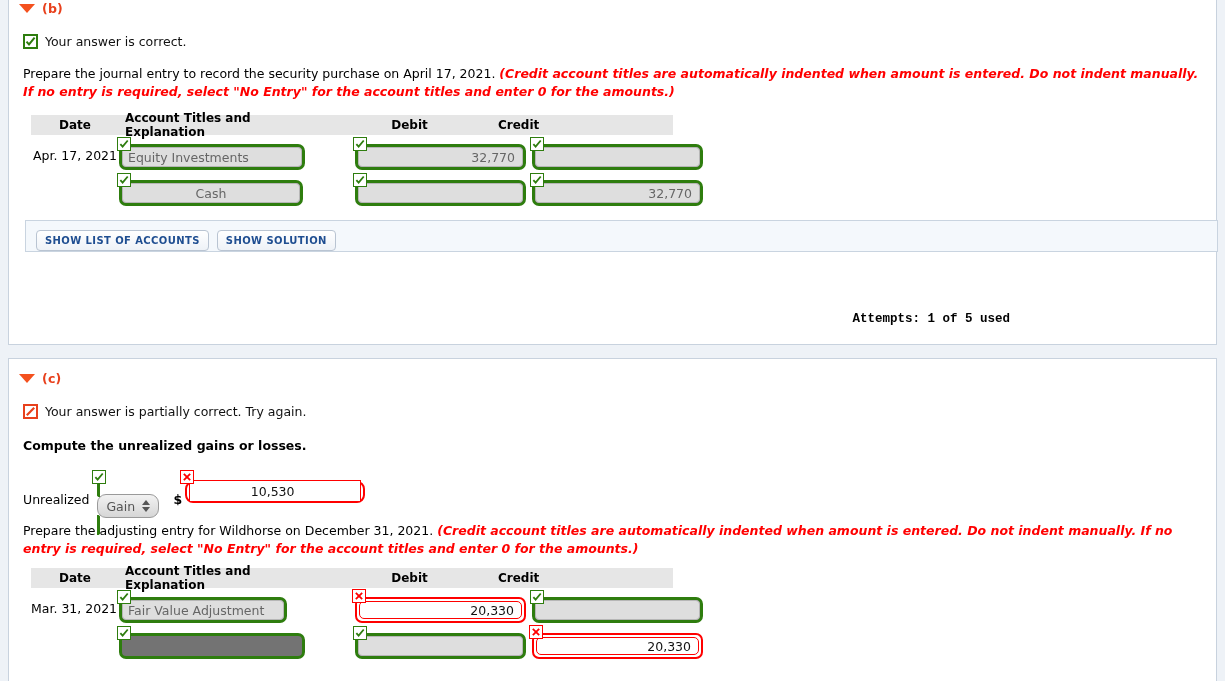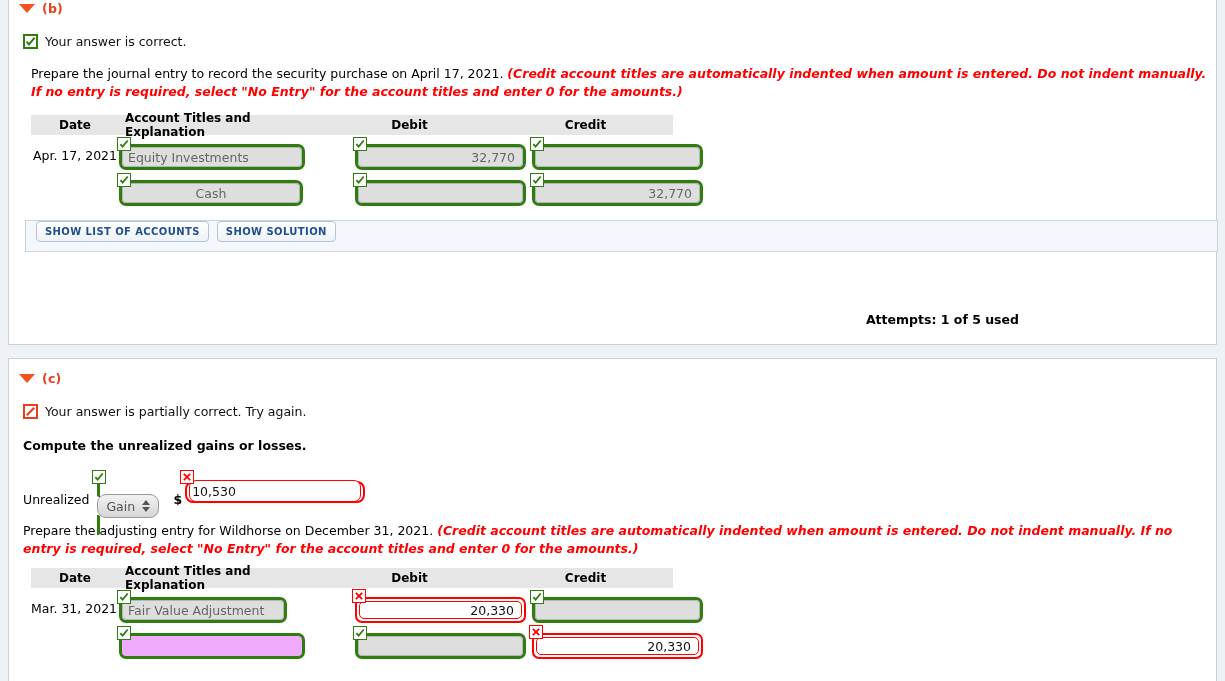--- a/index.html
+++ b/index.html
@@ -49,41 +49,41 @@
 
   
   .jtable{position:absolute;}
   .jhead{
     display:flex;background:#e6e6e6;height:20px;align-items:center;
     font-weight:bold;font-size:12px;
   }
   .jhead .c-date{width:88px;text-align:center;}
   .jhead .c-acct{width:196px;text-align:left;padding-left:6px;}
   .jhead .c-debit{width:177px;text-align:center;}
-  .jhead .c-credit{width:175px;text-align:center;}
+  .jhead .c-credit{width:175px;text-align:left;}
 
   .jrow{display:flex;align-items:flex-start;height:36px;}
   .cell-date{
     width:88px;text-align:right;padding-right:2px;font-size:12.5px;
     padding-top:13px;box-sizing:border-box;white-space:nowrap;
   }
   .cell{position:relative;box-sizing:border-box;}
   .cell.acct{width:196px;}
   .cell.num{width:177px;padding-left:40px;}
   .cell.num.credit{width:177px;}
 
   
   .field{
     position:relative;
     margin-top:9px;
     box-sizing:border-box;
     height:26px;
     border-radius:7px;
   }
-  .field.green{border:3px solid #2e7d0e;background:#f0abfc;}
+  .field.green{border:3px solid #2e7d0e;background:#737373;}
   .field.red{border:2px solid #ff0000;background:#fff;padding:2px;}
 
   .field .inp{
     width:100%;height:100%;box-sizing:border-box;
     border-radius:4px;
     font-family:"DejaVu Sans","Liberation Sans",sans-serif;
     font-size:12.5px;
     line-height:18px;
     padding:1px 5px;
     outline:none;
@@ -105,21 +105,21 @@
     background:#fff;display:flex;align-items:center;justify-content:center;
     z-index:5;
   }
   .mark.ok{border:1.5px solid #2e7d0e;}
   .mark.bad{border:1.5px solid #ff0000;}
 
   
   .btnrow{
     position:absolute;left:16px;width:1193px;box-sizing:border-box;
     background:#f4f8fc;border:1px solid #c9d4e0;
-    display:flex;align-items:flex-start;padding-left:10px;gap:8px;
+    display:flex;align-items:flex-end;padding-left:10px;gap:8px;
   }
   .btn{
     font-family:"DejaVu Sans","Liberation Sans",sans-serif;
     font-size:10px;font-weight:bold;letter-spacing:.4px;
     color:#1f4e91;
     background:linear-gradient(#ffffff,#eef2f7);
     border:1px solid #b9c4d2;border-radius:4px;
     padding:4px 8px 4px 8px;
     cursor:pointer;white-space:nowrap;
   }
@@ -149,23 +149,23 @@
     display:flex;flex-direction:column;gap:2px;pointer-events:none;
   }
   .ar-up{width:0;height:0;border-left:4px solid transparent;border-right:4px solid transparent;border-bottom:5px solid #555;}
   .ar-dn{width:0;height:0;border-left:4px solid transparent;border-right:4px solid transparent;border-top:5px solid #555;}
 
   .dollar{font-size:12.5px;font-weight:bold;padding-top:21px;margin-left:14px;}
   .amt-wrap{position:relative;margin-left:3px;margin-top:9px;}
   .amt-frame{border:2px solid #ff0000;border-radius:8px;padding:2px;background:#fff;}
   .amt-inp{
     width:172px;height:22px;box-sizing:border-box;
-    border:1px solid #ff0000;border-radius:7px;background:#fff;
+    border:1px solid #ff0000;border-radius:0;background:#fff;
     font-family:"DejaVu Sans","Liberation Sans",sans-serif;
-    font-size:12.5px;text-align:left;padding-right:7px;color:#111;outline:none;
+    font-size:12.5px;text-align:center;padding-right:7px;color:#111;outline:none;
   }
 </style>
 </head>
 <body>
 
 <div class="page">
 
   <div class="panel" id="panel-b">
 
     <div class="part-head" style="left:10px;top:4px;">
@@ -175,21 +175,21 @@
 
     <div class="status-row" style="left:14px;top:37px;">
       <span class="badge ok">
         <svg width="11" height="11" viewBox="0 0 11 11">
             <path d="M1.5 5.6 L4 8.4 L9.6 1.6" stroke="#2e7d0e" stroke-width="2" fill="none"></path>
           </svg>
       </span>
       <span class="status-text">Your answer is correct.</span>
     </div>
 
-    <div class="instr" style="left:22px;top:68px;width:1180px;">
+    <div class="instr" style="left:14px;top:68px;width:1180px;">
       <span>Prepare the journal entry to record the security purchase on April 17, 2021. </span><span class="red">(Credit account titles are automatically indented when amount is entered. Do not indent manually. If no entry is required, select "No Entry" for the account titles and enter 0 for the amounts.)</span>
     </div>
 
     <div class="jtable" id="jtable-b" style="left:22px;top:118px;">
         <div class="jhead">
           <div class="c-date">Date</div>
           <div class="c-acct">Account Titles and Explanation</div>
           <div class="c-debit">Debit</div>
           <div class="c-credit">Credit</div>
         </div>
@@ -259,21 +259,21 @@
             </div>
           </div>
         </div>
       </div>
 
     <div class="btnrow" id="btnrow-b1" style="top:223px;height:32px;">
         <button class="btn">SHOW LIST OF ACCOUNTS</button>
         <button class="btn">SHOW SOLUTION</button>
       </div>
 
-    <div class="attempts" style="right:197px;top:315px;">Attempts: 1 of 5 used</div>
+    <div class="attempts" style="right:206px;top:315px;font-family:Liberation Mono, monospace;">Attempts: 1 of 5 used</div>
   </div>
 
   <div class="panel" id="panel-c">
 
     <div class="part-head" style="left:10px;top:12px;">
       <span class="tri"></span>
       <span class="part-label">(c)</span>
     </div>
 
     <div class="status-row" style="left:14px;top:45px;">

